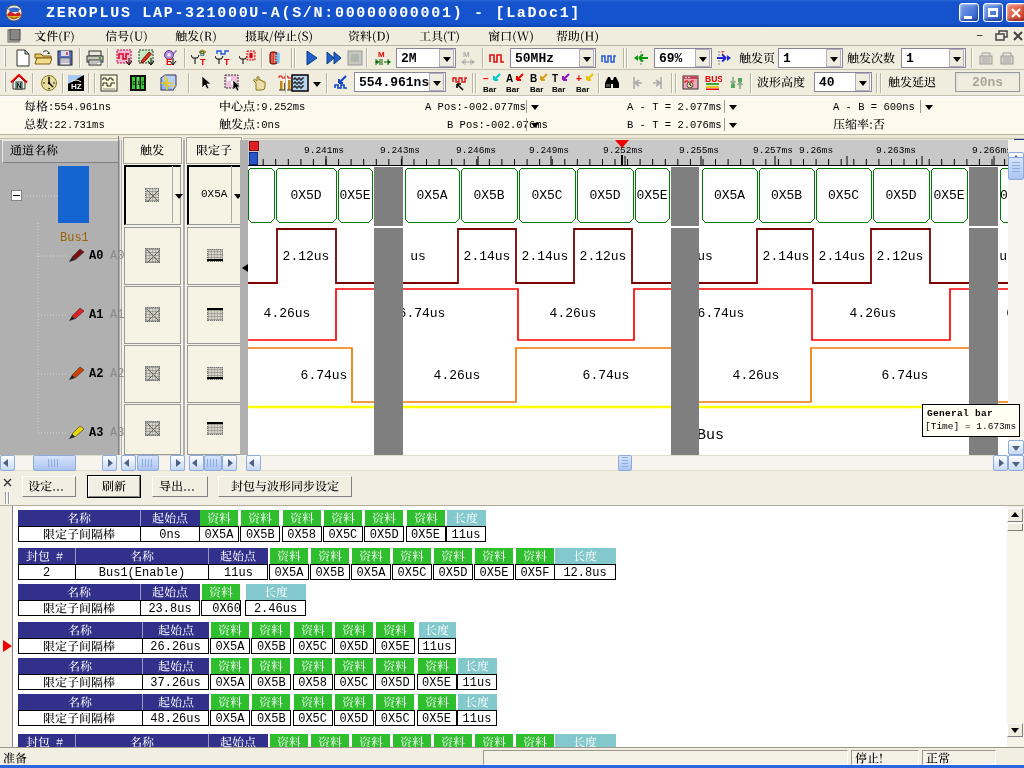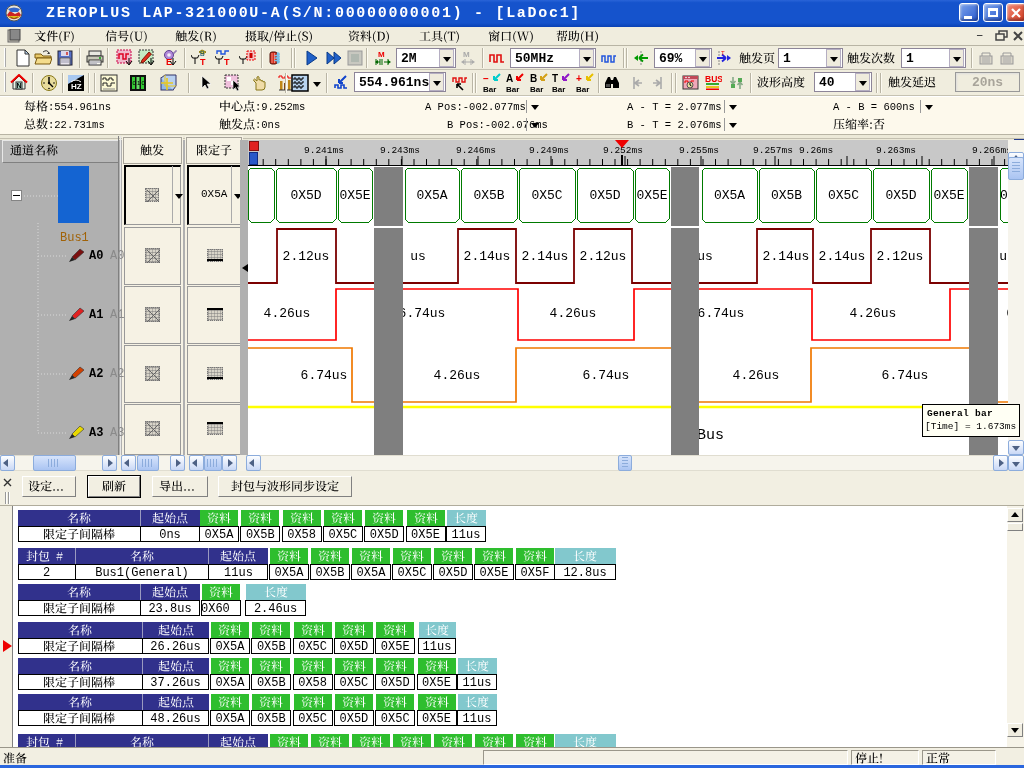--- a/index.html
+++ b/index.html
@@ -815,21 +815,21 @@
     <use href="#g26" fill="#fff"></use>
   </svg>
 <div style="position:absolute;left:555px;top:548px;width:61px;height:16px;background:#82c8cd"></div>
 <svg style="position:absolute;overflow:visible;left:573px;top:550px;" width="24" height="12" viewBox="0 0 24.00 12.00">
     <use href="#g27" fill="#fff"></use>
   </svg>
 <div style="position:absolute;left:18px;top:564px;width:250px;height:16px;background:#fff;border:1px solid #000"></div>
 <div style="position:absolute;left:75px;top:564px;width:1px;height:16px;background:#000"></div>
 <div style="position:absolute;left:208px;top:564px;width:1px;height:16px;background:#000"></div>
 <div style="position:absolute;left:18px;top:567px;font:normal 12px 'Liberation Mono',monospace;color:#000;letter-spacing:0;white-space:pre;line-height:1;width:57px;text-align:center;">2</div>
-<div style="position:absolute;left:76px;top:567px;font:normal 12px 'Liberation Mono',monospace;color:#000;letter-spacing:0;white-space:pre;line-height:1;width:132px;text-align:center;">Bus1(General)</div>
+<div style="position:absolute;left:76px;top:567px;font:normal 12px 'Liberation Mono',monospace;color:#000;letter-spacing:0;white-space:pre;line-height:1;width:132px;text-align:center;">Bus1(Enable)</div>
 <div style="position:absolute;left:209px;top:567px;font:normal 12px 'Liberation Mono',monospace;color:#000;letter-spacing:0;white-space:pre;line-height:1;width:59px;text-align:center;">11us</div>
 <div style="position:absolute;left:269px;top:564px;width:40px;height:16px;background:#fff;border:1px solid #000"></div>
 <div style="position:absolute;left:269px;top:567px;font:normal 12px 'Liberation Mono',monospace;color:#000;letter-spacing:0;white-space:pre;line-height:1;width:40px;text-align:center;">0X5A</div>
 <div style="position:absolute;left:310px;top:564px;width:40px;height:16px;background:#fff;border:1px solid #000"></div>
 <div style="position:absolute;left:310px;top:567px;font:normal 12px 'Liberation Mono',monospace;color:#000;letter-spacing:0;white-space:pre;line-height:1;width:40px;text-align:center;">0X5B</div>
 <div style="position:absolute;left:351px;top:564px;width:40px;height:16px;background:#fff;border:1px solid #000"></div>
 <div style="position:absolute;left:351px;top:567px;font:normal 12px 'Liberation Mono',monospace;color:#000;letter-spacing:0;white-space:pre;line-height:1;width:40px;text-align:center;">0X5A</div>
 <div style="position:absolute;left:392px;top:564px;width:40px;height:16px;background:#fff;border:1px solid #000"></div>
 <div style="position:absolute;left:392px;top:567px;font:normal 12px 'Liberation Mono',monospace;color:#000;letter-spacing:0;white-space:pre;line-height:1;width:40px;text-align:center;">0X5C</div>
 <div style="position:absolute;left:433px;top:564px;width:40px;height:16px;background:#fff;border:1px solid #000"></div>
@@ -857,21 +857,21 @@
 <svg style="position:absolute;overflow:visible;left:264px;top:586px;" width="24" height="12" viewBox="0 0 24.00 12.00">
     <use href="#g27" fill="#fff"></use>
   </svg>
 <div style="position:absolute;left:18px;top:600px;width:182px;height:16px;background:#fff;border:1px solid #000"></div>
 <div style="position:absolute;left:140px;top:600px;width:1px;height:16px;background:#000"></div>
 <svg style="position:absolute;overflow:visible;left:43px;top:602px;" width="72" height="12" viewBox="0 0 72.00 12.00">
     <use href="#g28" fill="#000"></use>
   </svg>
 <div style="position:absolute;left:140px;top:603px;font:normal 12px 'Liberation Mono',monospace;color:#000;letter-spacing:0;white-space:pre;line-height:1;width:60px;text-align:center;">23.8us</div>
 <div style="position:absolute;left:201.0px;top:600px;width:40px;height:16px;background:#fff;border:1px solid #000"></div>
-<div style="position:absolute;left:201.0px;top:603px;font:normal 12px 'Liberation Mono',monospace;color:#000;letter-spacing:0;white-space:pre;line-height:1;width:40px;text-align:left;">0X60</div>
+<div style="position:absolute;left:201.0px;top:603px;font:normal 12px 'Liberation Mono',monospace;color:#000;letter-spacing:0;white-space:pre;line-height:1;width:40px;text-align:right;">0X60</div>
 <div style="position:absolute;left:245px;top:600px;width:61px;height:16px;background:#fff;border:1px solid #000"></div>
 <div style="position:absolute;left:245px;top:603px;font:normal 12px 'Liberation Mono',monospace;color:#000;letter-spacing:0;white-space:pre;line-height:1;width:61px;text-align:center;">2.46us</div>
 <div style="position:absolute;left:18px;top:622px;width:124px;height:16px;background:#31318c"></div>
 <svg style="position:absolute;overflow:visible;left:68px;top:624px;" width="24" height="12" viewBox="0 0 24.00 12.00">
     <use href="#g24" fill="#fff"></use>
   </svg>
 <div style="position:absolute;left:142px;top:622px;width:1px;height:16px;background:#9a9ac0"></div>
 <div style="position:absolute;left:143px;top:622px;width:66px;height:16px;background:#31318c"></div>
 <svg style="position:absolute;overflow:visible;left:158px;top:624px;" width="36" height="12" viewBox="0 0 36.00 12.00">
     <use href="#g25" fill="#fff"></use>

